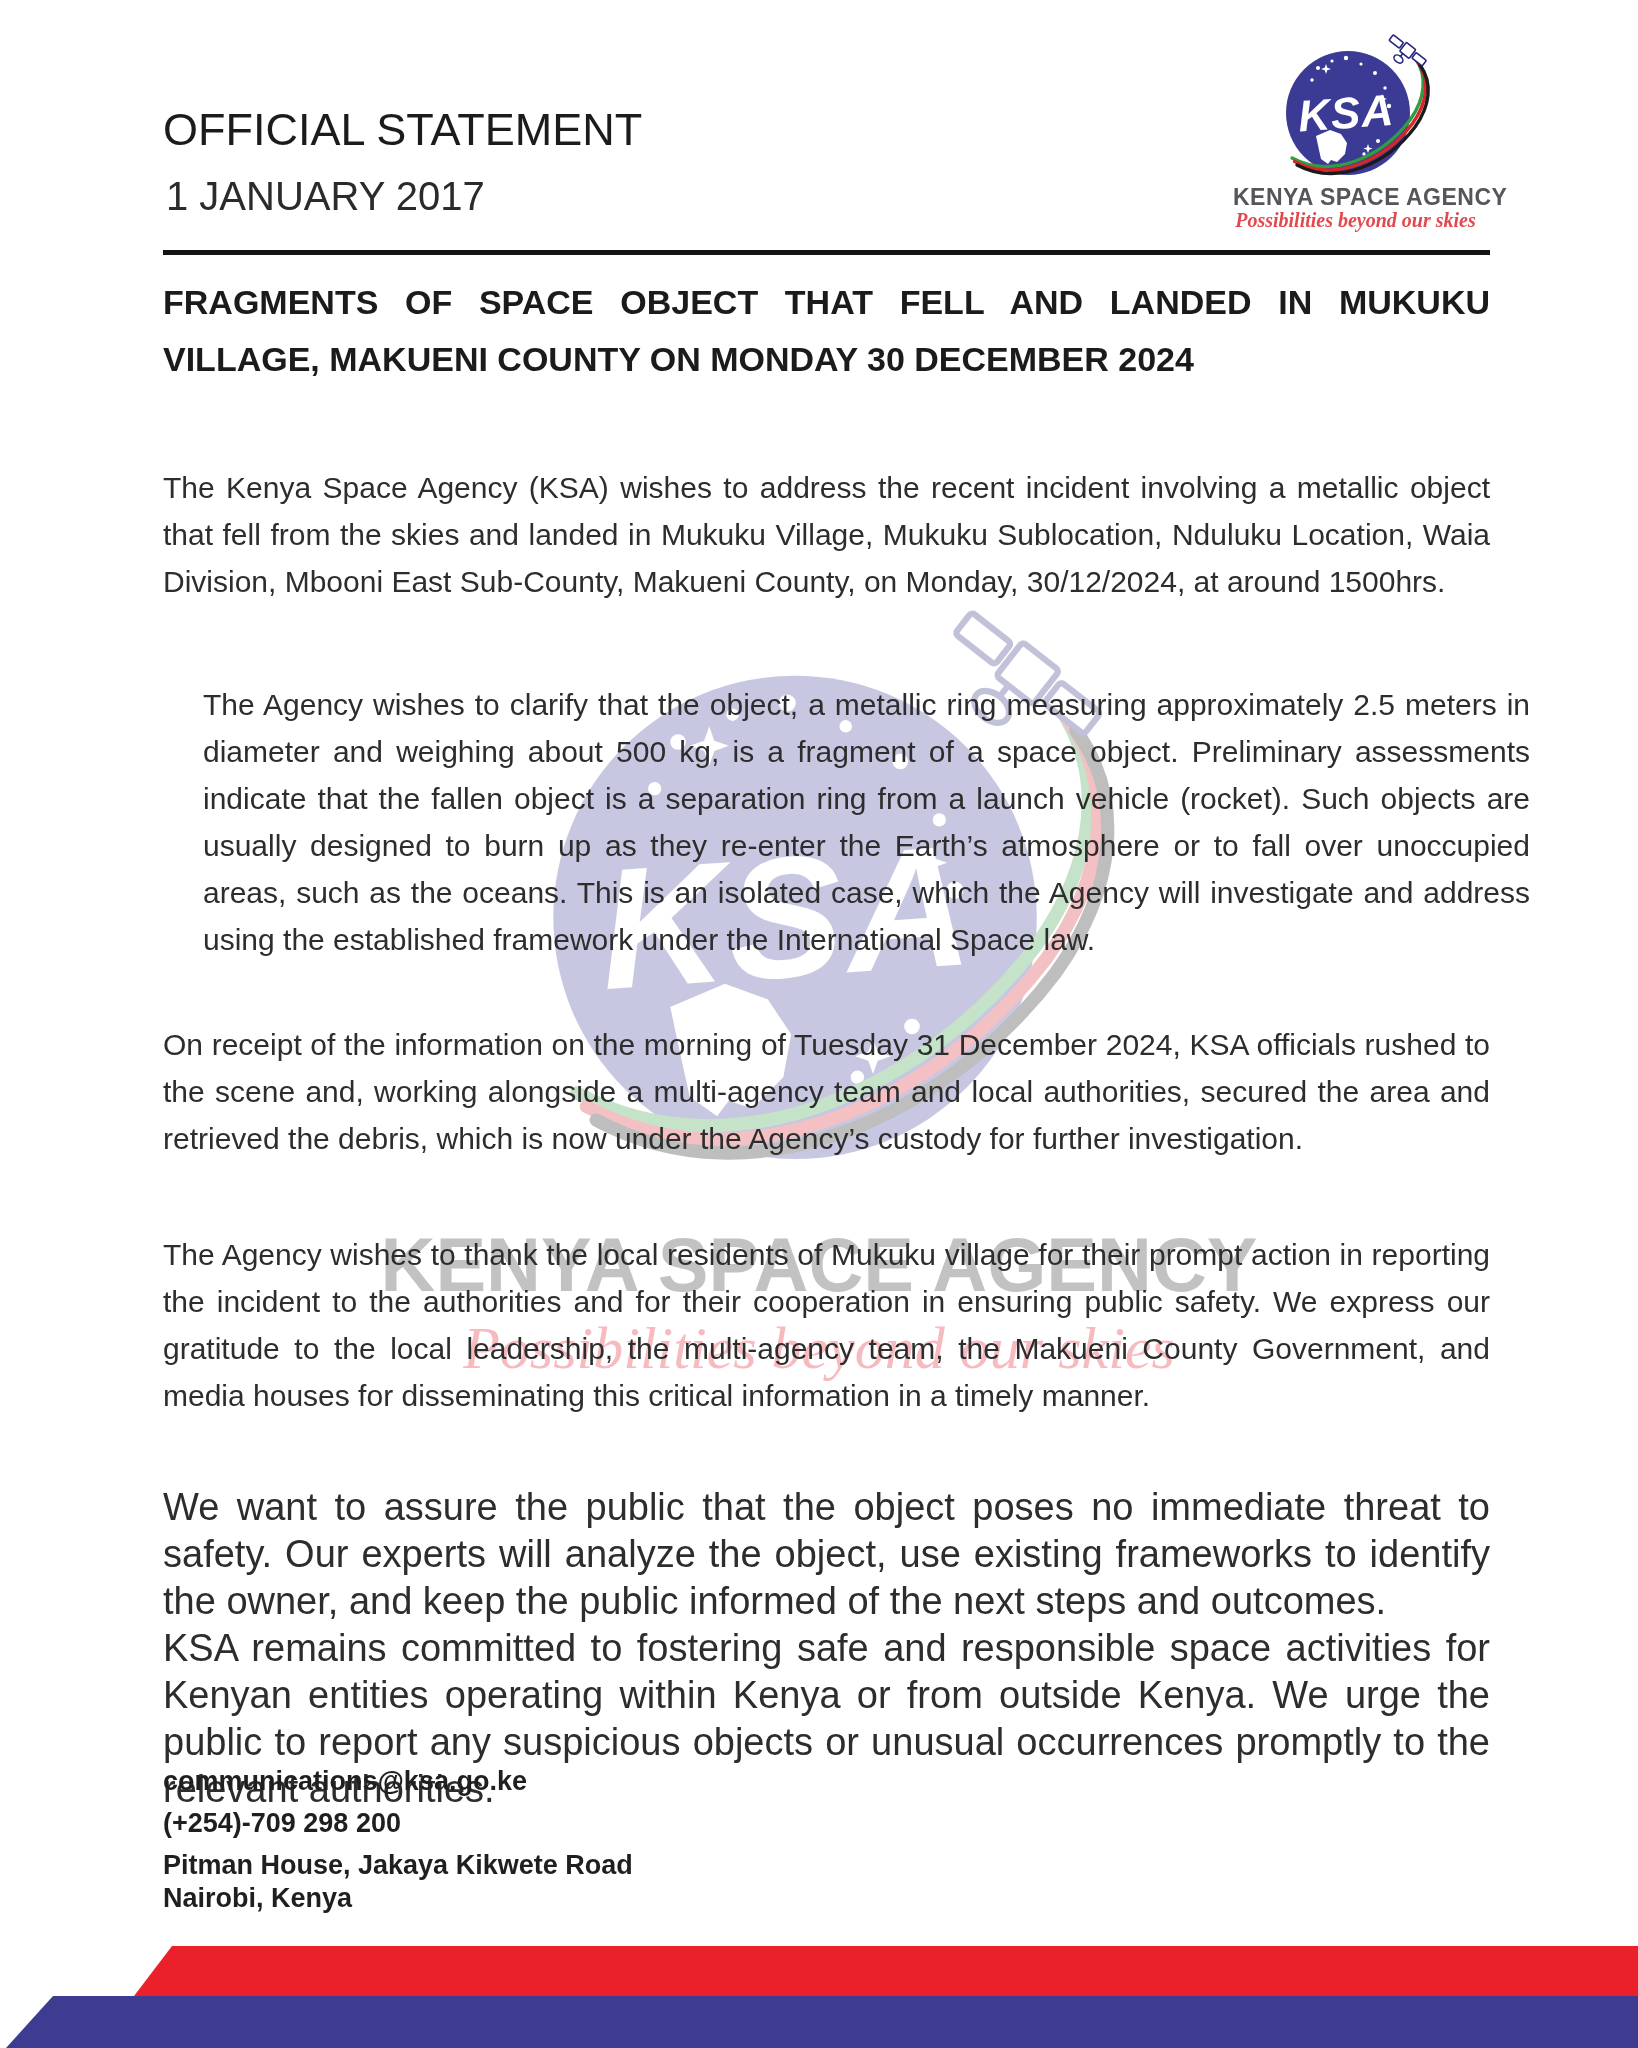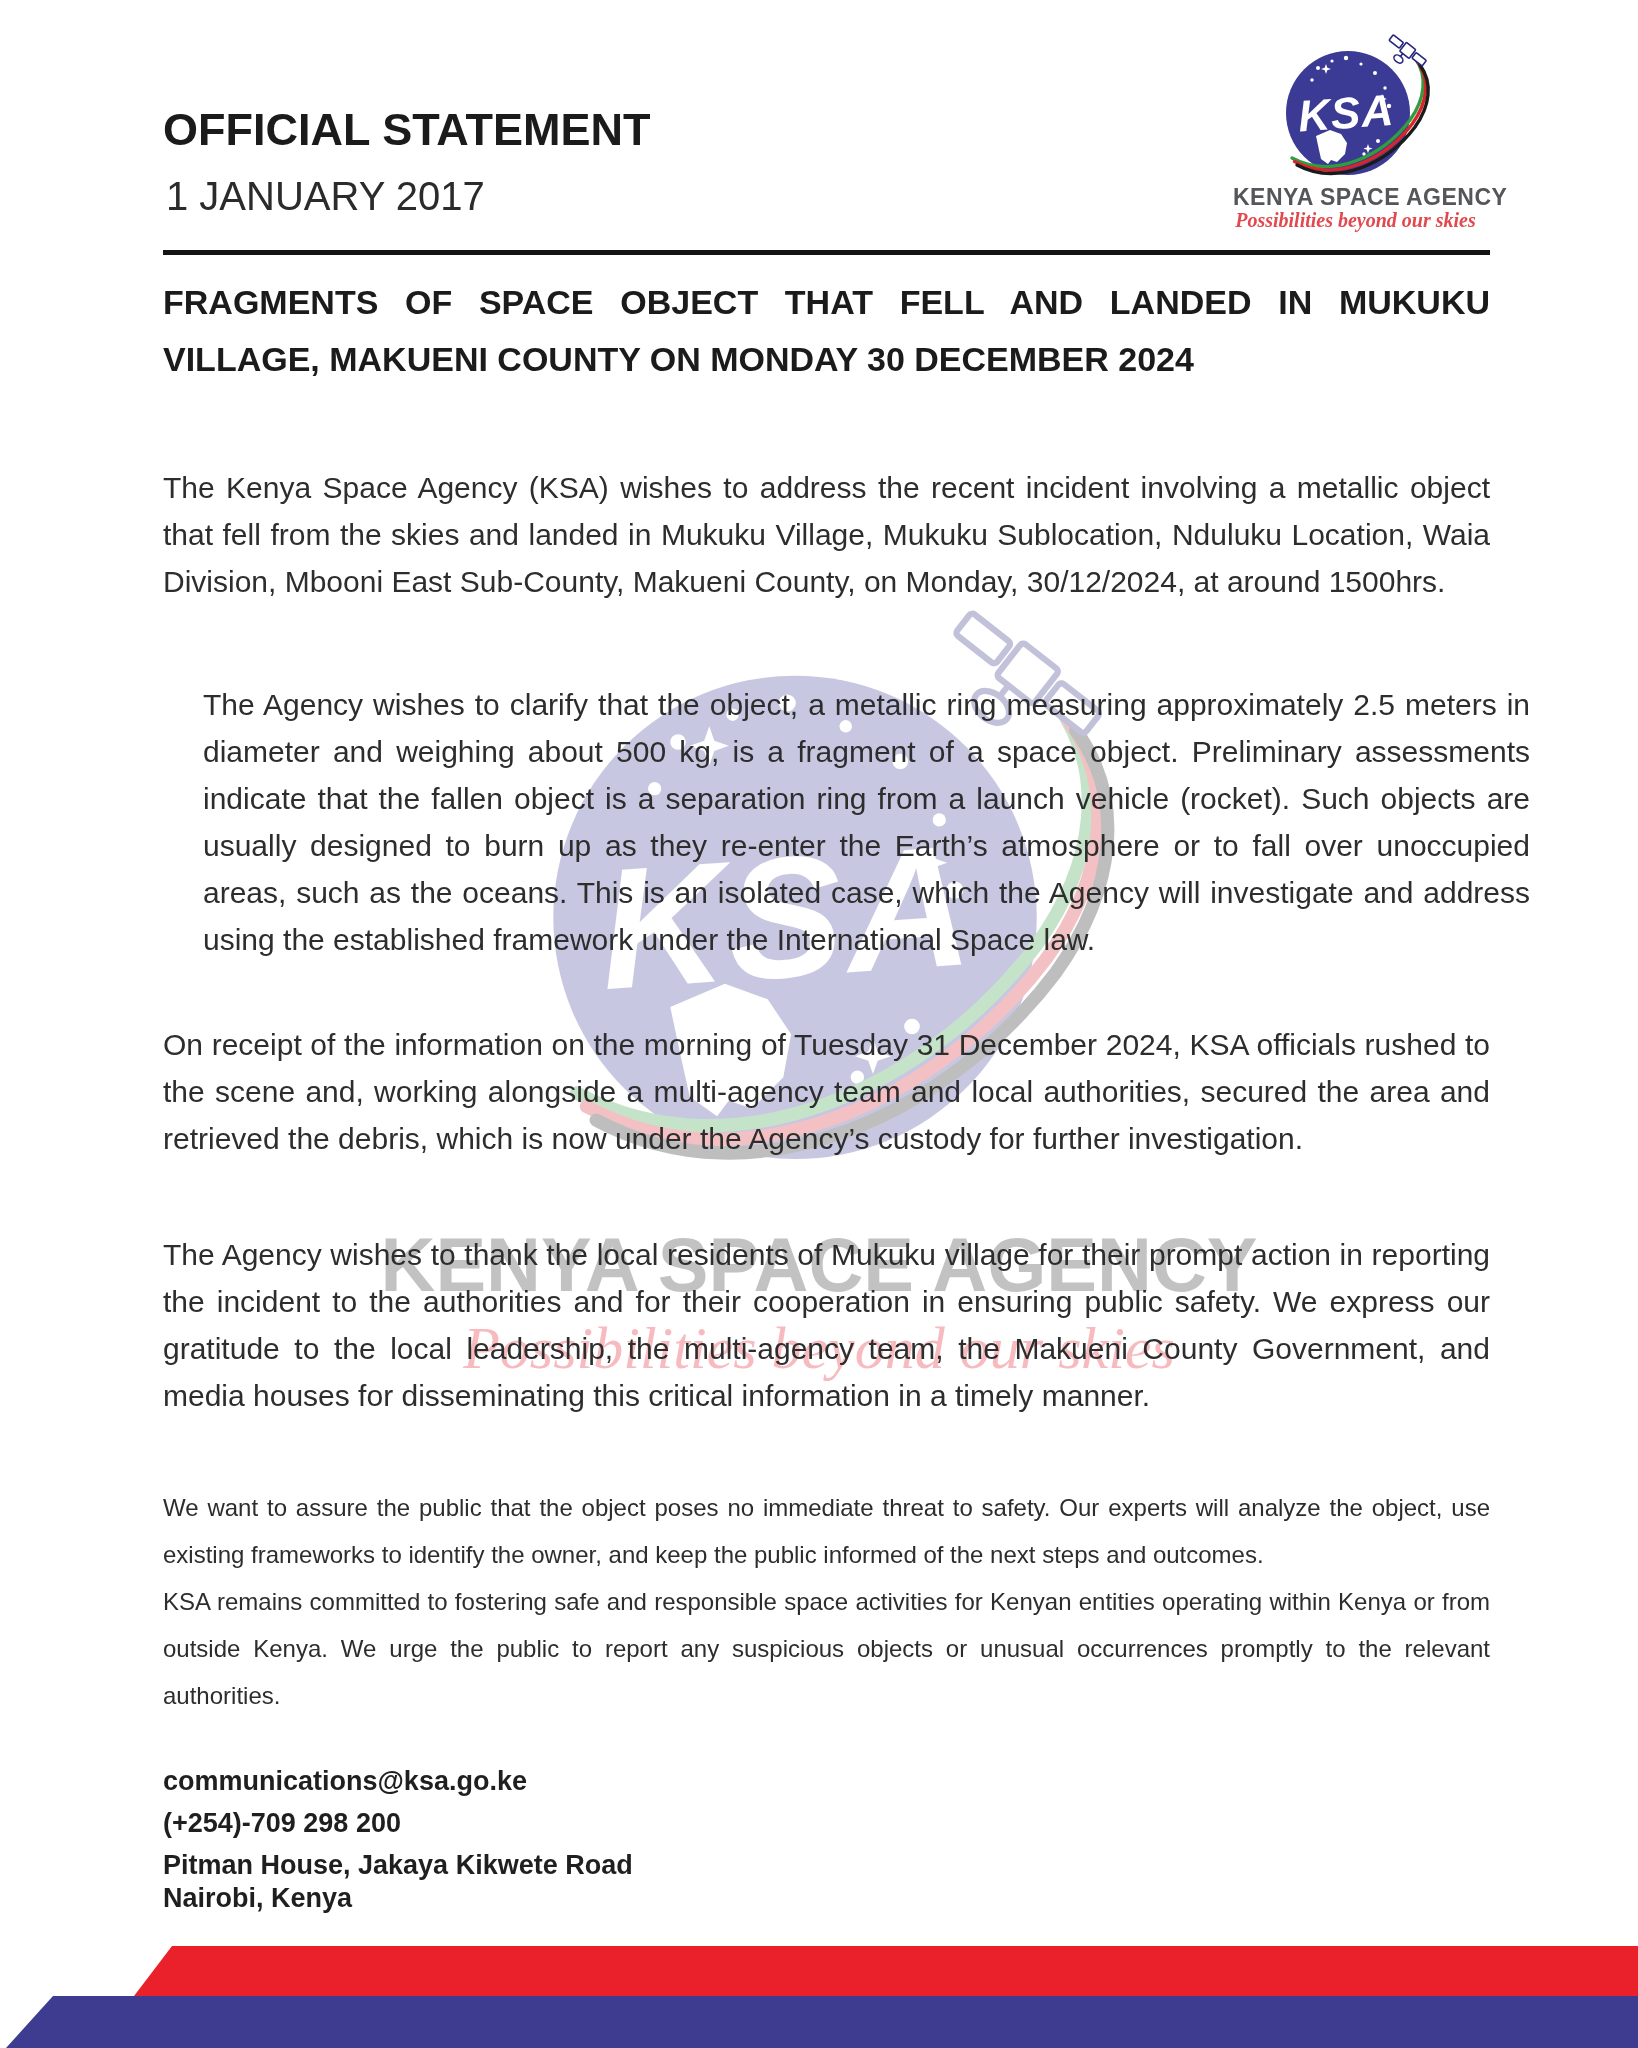--- a/index.html
+++ b/index.html
@@ -7,21 +7,21 @@
     position:relative;
     width:1638px;height:2048px;
     background:#ffffff;
     overflow:hidden;
     font-family:"Liberation Sans","DejaVu Sans",sans-serif;
     margin:0 auto;
   }
   
   .doc-title{
     position:absolute;left:163px;top:103px;
-    font-size:45px;font-weight:700;color:#1b1b1b;
+    font-size:45px;font-weight:400;color:#1b1b1b;
     letter-spacing:0px;line-height:1.2;white-space:nowrap;z-index:2;
   }
   .doc-date{
     position:absolute;left:166px;top:172px;
     font-size:40px;font-weight:400;color:#2b2b2b;line-height:1.2;white-space:nowrap;z-index:2;
   }
   .divider{
     position:absolute;left:163px;top:250px;width:1327px;height:5px;
     background:#141414;z-index:2;
   }
@@ -62,21 +62,21 @@
     position:absolute;left:163px;width:1327px;
     font-size:30px;font-weight:400;color:#2d2d2d;
     line-height:47px;text-align:justify;z-index:1;margin:0;
   }
   .para-1{top:464px;}
   .para-2{top:681px;margin-left:40px;}
   .para-3{top:1021px;}
   .para-4{top:1231px;}
   .para-group{position:absolute;left:163px;top:1484px;width:1327px;z-index:1;}
   .para-group p{
-    font-size:24px;font-weight:400;color:#2d2d2d;
+    font-size:38px;font-weight:400;color:#2d2d2d;
     line-height:47px;text-align:justify;margin:0;
   }
   
   .contact{position:absolute;left:163px;top:1765px;width:800px;z-index:1;}
   .contact p{
     margin:0 0 9px 0;font-size:27px;font-weight:700;color:#1f1f1f;line-height:33px;
   }
   .contact p.addr1{margin-bottom:0;}
   
   .stripe-red{

